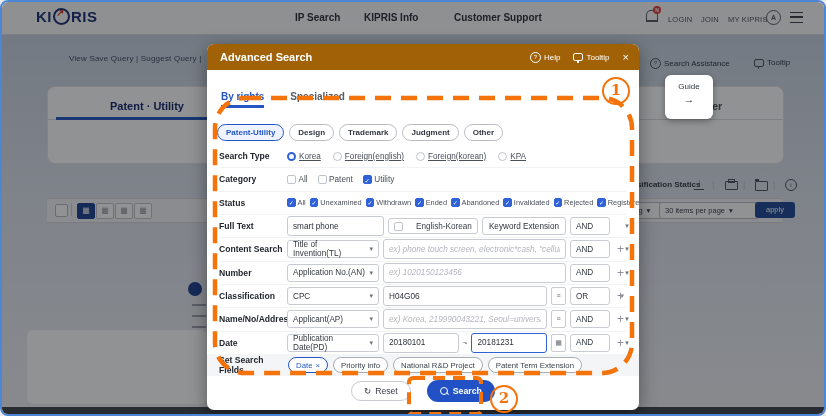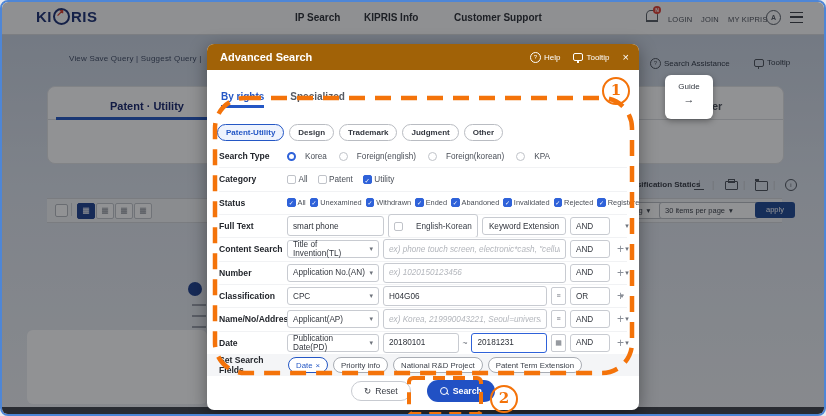--- a/index.html
+++ b/index.html
@@ -66,40 +66,40 @@
   .mtab.on{color:#2457c5;}
   .mtab.on:after{content:"";position:absolute;left:0;bottom:0;width:100%;height:2.5px;background:#2457c5;}
   .rpills{display:flex;gap:5px;padding:2px 10px 4px 10px;flex:0 0 auto;}
   .rpill{height:15px;border:1px solid #b9bcc2;border-radius:9px;background:#fff;font-size:8px;color:#33373f;display:flex;align-items:center;padding:0 8px;font-weight:bold;}
   .rpill.on{border-color:#2457c5;color:#2457c5;background:#eef3fd;}
   .mrows{flex:1;display:flex;flex-direction:column;padding:0 12px;}
   .mrow{flex:1;display:flex;align-items:center;gap:4px;min-height:0;}
   .mrow + .mrow{border-top:1px solid #f1f2f4;}
   .lbl{width:64px;flex:0 0 auto;font-size:8.6px;font-weight:bold;color:#23262c;}
   .ctrls{flex:1;display:flex;align-items:center;gap:4px;min-width:0;}
-  .rad{display:flex;align-items:center;gap:9px;font-size:8.2px;color:#4a4f58;margin-right:8px;}
+  .rad{display:flex;align-items:center;gap:3px;font-size:8.2px;color:#4a4f58;margin-right:8px;text-decoration:underline;}
   .rdot{width:9px;height:9px;border:1px solid #c0c3c9;border-radius:50%;background:#fff;box-sizing:border-box;}
   .rdot.on{border:2.6px solid #2f62d9;}
   .ck{display:flex;gap:2.5px;font-size:8.2px;color:#4a4f58;}
   .ckbox{width:9px;height:9px;border:1px solid #c0c3c9;border-radius:2px;background:#fff;font-size:6.5px;line-height:9px;text-align:center;color:#fff;box-sizing:border-box;flex:0 0 auto;}
   .ckbox.on{background:#2f62d9;border-color:#2f62d9;}
   .st .ck{font-size:7.4px;gap:2px;}
   .st .ckbox{width:8.5px;height:8.5px;line-height:8.5px;font-size:6px;}
   .inp{height:18px;border:1px solid #c8cbd1;border-radius:3px;font-size:8.2px;color:#2e323a;padding:0 5px;font-family:"Liberation Sans",sans-serif;min-width:0;}
   .inp::placeholder{font-style:italic;color:#b3b6bc;}
   .inp.focus{border:1.4px solid #2f62d9;}
   .grow{flex:1;}
   .sel{height:18px;border:1px solid #c8cbd1;border-radius:3px;background:#fff;display:flex;align-items:center;justify-content:space-between;font-size:8.2px;color:#33373f;padding:0 5px;box-sizing:border-box;flex:0 0 auto;}
   .sel .caret{color:#6d727b;font-size:7px;margin-left:4px;}
   .w-field{width:92px;}
   .w-op{width:40px;gap:28px;}
   .plus{width:13px;flex:0 0 auto;text-align:center;font-size:12px;color:#8a8f98;}
   .plus.hide{visibility:hidden;}
   .mini{width:13px;height:16px;border:1px solid #c8cbd1;border-radius:2px;background:#fff;font-size:7px;color:#6d727b;text-align:center;line-height:16px;flex:0 0 auto;}
-  .ekbox{height:24px;border:1px solid #c8cbd1;border-radius:3px;display:flex;align-items:center;gap:13px;padding:0 5px;font-size:8.2px;color:#3c414a;box-sizing:border-box;flex:0 0 auto;}
+  .ekbox{height:16px;border:1px solid #c8cbd1;border-radius:3px;display:flex;align-items:center;gap:13px;padding:0 5px;font-size:8.2px;color:#3c414a;box-sizing:border-box;flex:0 0 auto;}
   .kwbtn{height:18px;border:1px solid #c8cbd1;border-radius:3px;background:#fff;font-size:8.2px;color:#2e323a;padding:0 6px;box-sizing:border-box;display:flex;align-items:center;flex:0 0 auto;font-family:"Liberation Sans",sans-serif;}
   .tilde{font-size:8.5px;color:#6d727b;}
   .setrow{flex:0 0 auto;height:22px;background:#f4f5f7;display:flex;align-items:center;gap:5px;padding:0 12px;}
   .setlbl{font-size:8.6px;font-weight:bold;color:#23262c;width:64px;flex:0 0 auto;}
   .fpill{height:14px;border:1px solid #a9adb4;border-radius:8px;background:#fff;font-size:7.8px;color:#3c414a;display:flex;align-items:center;gap:3px;padding:0 7px;}
   .fpill.on{border-color:#2457c5;color:#2457c5;}
   .mfoot{flex:0 0 auto;height:30px;display:flex;align-items:center;justify-content:center;gap:16px;padding-bottom:4px;}
   .btn-reset{height:20px;border:1px solid #c8cbd1;border-radius:11px;background:#fff;font-size:8.6px;color:#33373f;display:flex;align-items:center;gap:4px;padding:0 12px;font-family:"Liberation Sans",sans-serif;}
   .btn-search{height:22px;border:none;border-radius:12px;background:#2151c4;color:#fff;font-size:8.8px;font-weight:bold;display:flex;align-items:center;gap:5px;padding:0 13px;font-family:"Liberation Sans",sans-serif;}
   .mag{width:6px;height:6px;border:1.4px solid #fff;border-radius:50%;position:relative;display:inline-block;}

